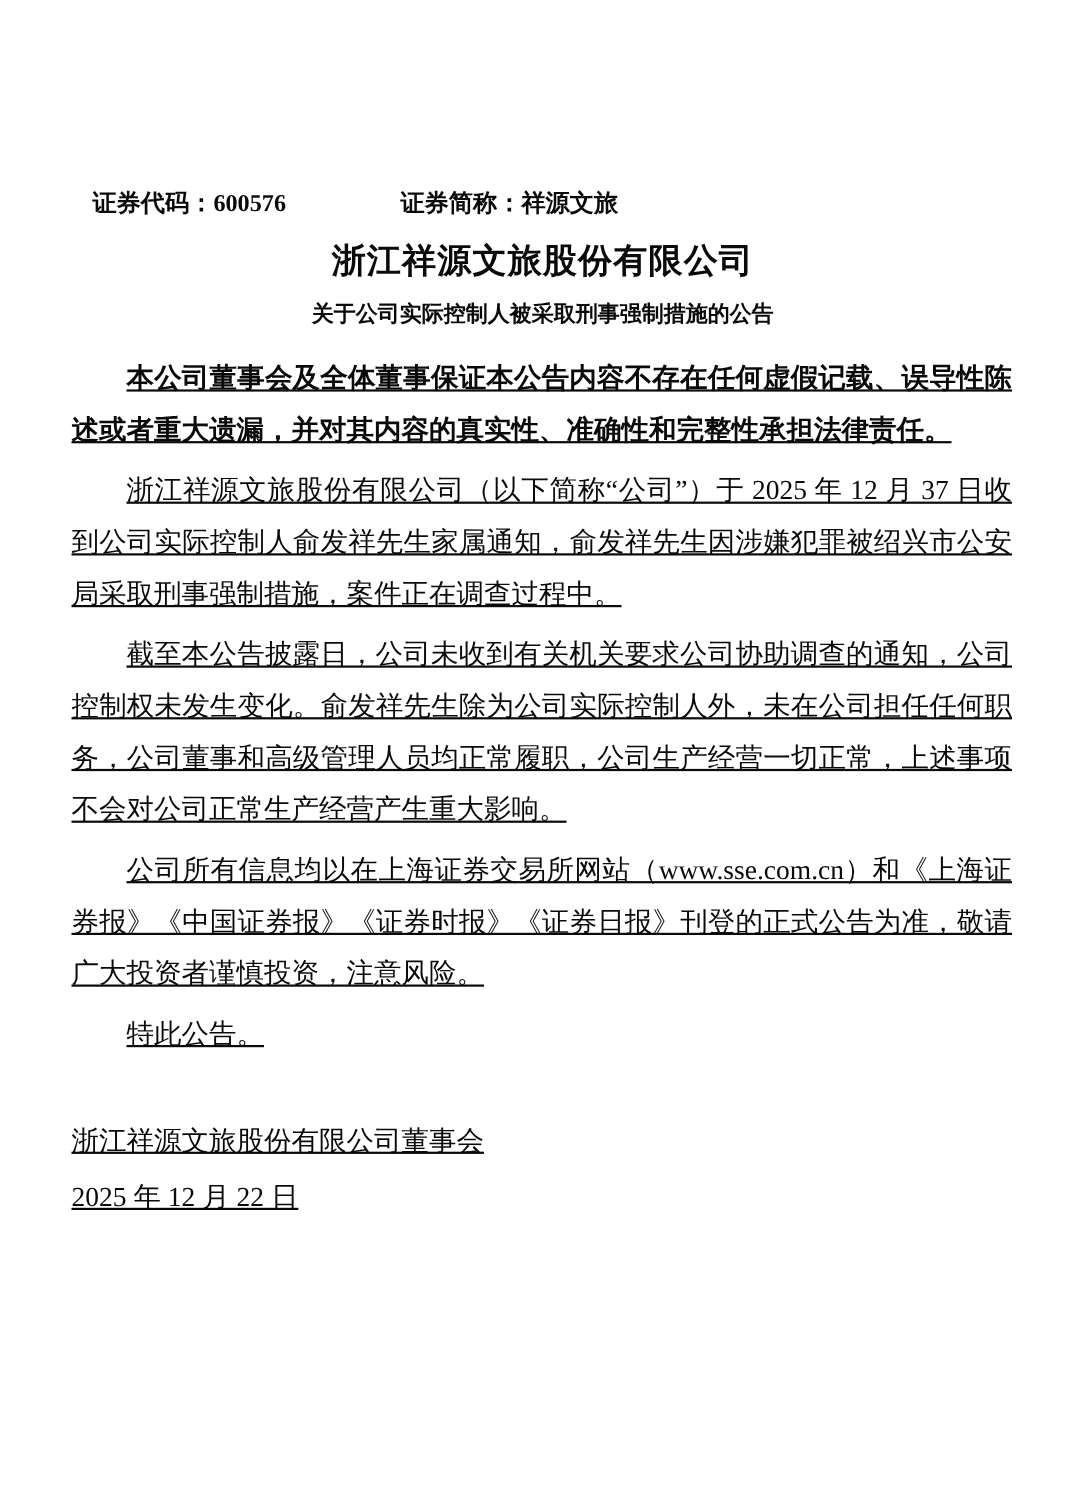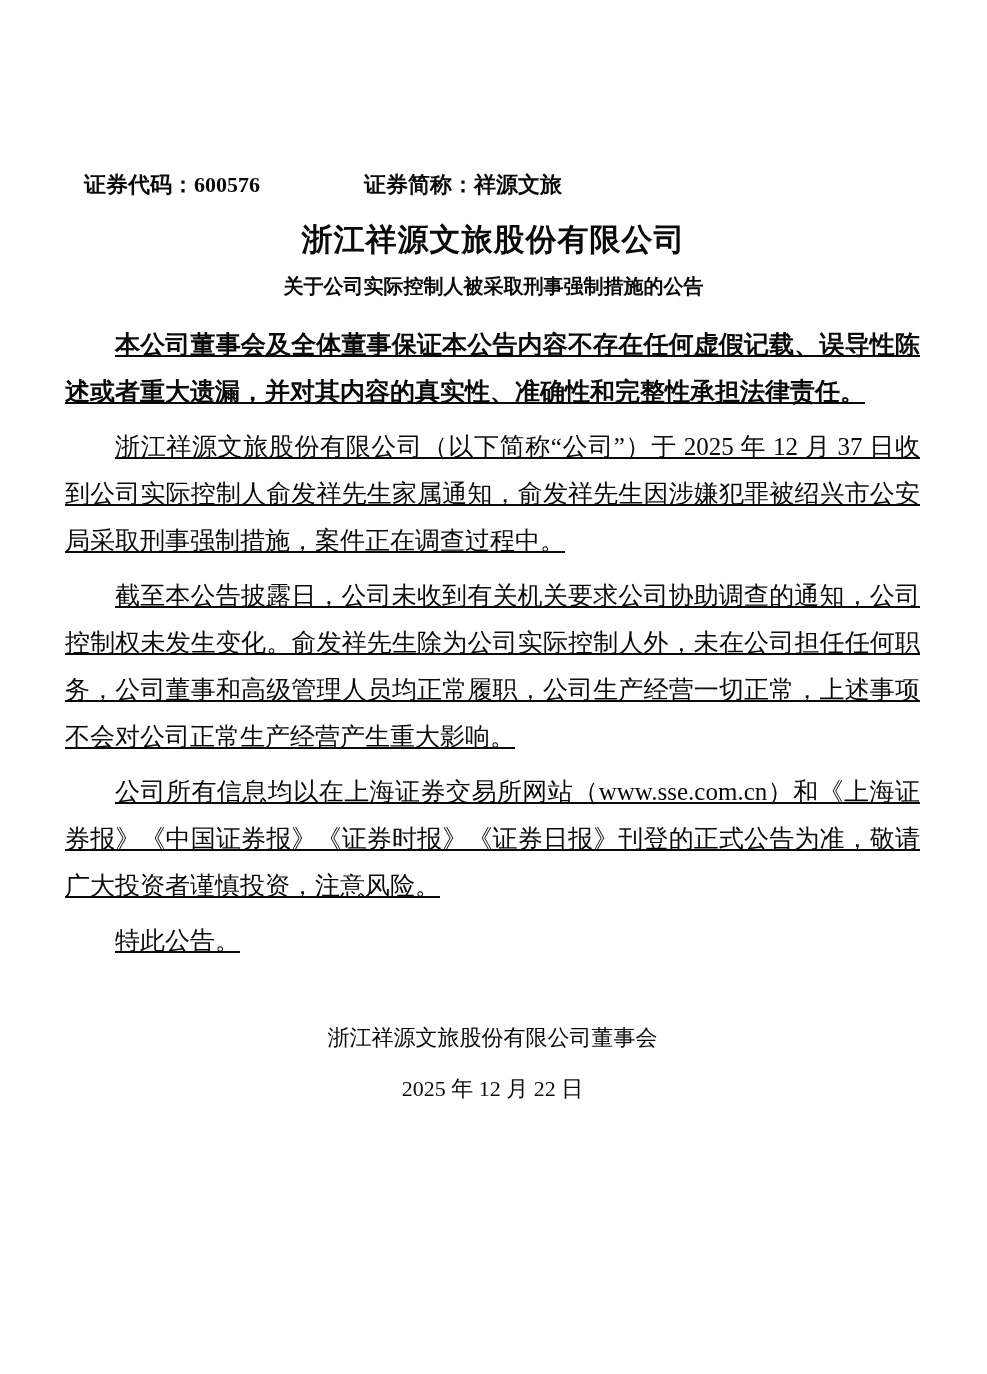--- a/index.html
+++ b/index.html
@@ -18,21 +18,21 @@
     margin:170px 67px 0 84px;
     font-weight:700;
     font-size:22px;
     line-height:29px;
     white-space:nowrap;
   }
 
   .doc-title {
     margin-top:18px;
     text-align:center;
-    font-family:Liberation Sans, sans-serif;
+    font-family:Liberation Mono, monospace;
     font-weight:700;
     font-size:31px;
     line-height:46px;
     letter-spacing:1px;
   }
   .doc-subtitle {
     text-align:center;
     font-family:"Liberation Sans","DejaVu Sans",sans-serif;
     font-weight:700;
     font-size:20px;
@@ -46,23 +46,24 @@
     text-align:justify;
     text-indent:2em;
     margin-bottom:8px;
     text-decoration:underline;
   }
   .para.bold { font-weight:700; }
   .para.closing { margin-bottom:0; }
 
   .signature-block {
     margin:50px 67px 0 65px;
-    text-align:center;
-    font-size:22px;
+    text-align:left;
+    font-size:25px;
     line-height:47px;
+    text-decoration:underline;
   }
   .date-line { margin-top:4px; }
 </style>
 </head>
 <body>
 
 <div class="page">
 
   <div class="header-row">
     <span>证券代码：600576</span>

